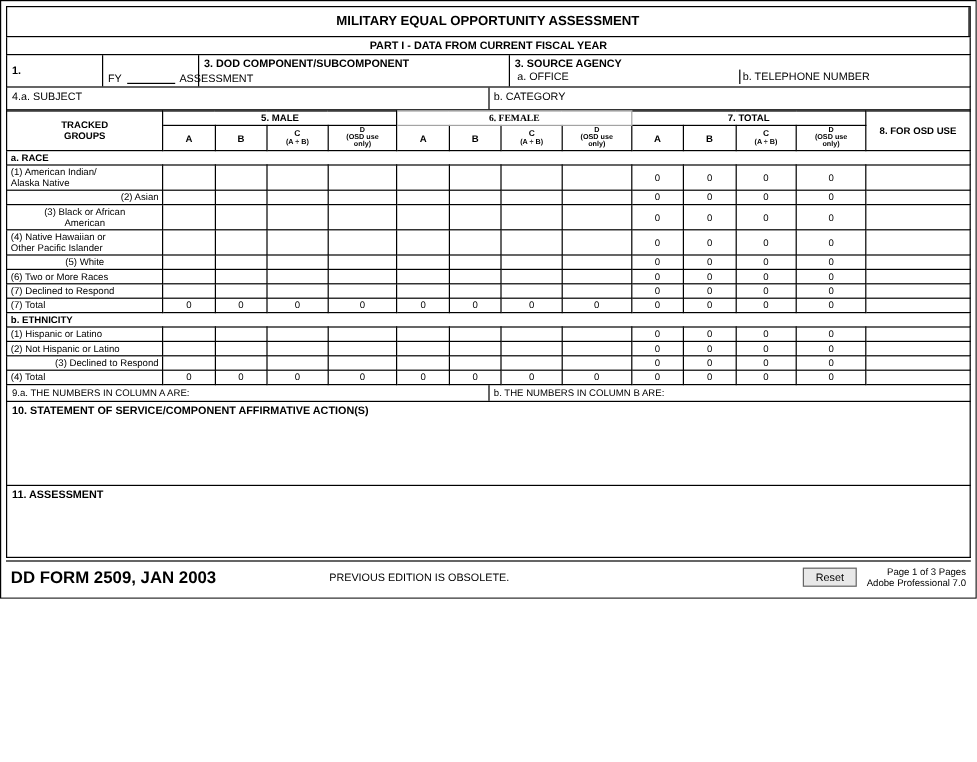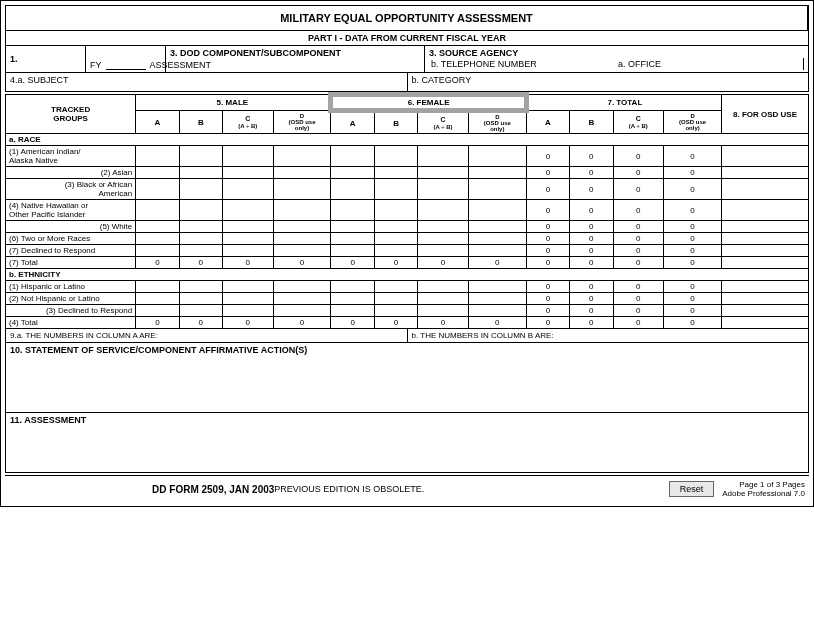--- a/index.html
+++ b/index.html
@@ -31,21 +31,21 @@
     
     
     .notes-row { display: flex; border: 1px solid #000; border-top: none; }
     .notes-a { flex: 1; border-right: 1px solid #000; padding: 2px 4px; font-size: 8px; }
     .notes-b { flex: 1; padding: 2px 4px; font-size: 8px; }
     
     .statement-row { border: 1px solid #000; border-top: none; padding: 2px 4px; min-height: 70px; }
     .assessment-row { border: 1px solid #000; border-top: none; padding: 2px 4px; min-height: 60px; }
     
     .footer { display: flex; align-items: center; padding: 4px; border-top: 1px solid #000; margin-top: 2px; }
-    .footer-left { font-weight: bold; font-size: 10px; flex: 1; text-align: right; }
+    .footer-left { font-weight: bold; font-size: 14px; flex: 1; }
     .footer-center { flex: 1; font-size: 9px; }
     .footer-right { font-size: 8px; text-align: right; flex: 1; display: flex; align-items: center; justify-content: flex-end; gap: 8px; }
     
     .reset-btn { border: 1px solid #666; padding: 2px 10px; font-size: 9px; cursor: pointer; background: #e8e8e8; }
     
     .tracked-groups-cell { font-weight: bold; font-size: 8px; text-align: center; vertical-align: middle; }
     
     table { border-collapse: collapse; }
   </style>
 </head>
@@ -71,45 +71,45 @@
       <span>FY</span>
       <span style="border-bottom:1px solid #000; min-width:40px; display:inline-block;"></span>
       <span>ASSESSMENT</span>
     </div>
     <div class="cell-2" style="border-right:1px solid #000;">
       <span style="font-weight:bold;">3.  DOD COMPONENT/SUBCOMPONENT</span>
     </div>
     <div style="flex:3; padding:2px 4px; display:flex; flex-direction:column;">
       <span style="font-weight:bold;">3.  SOURCE AGENCY</span>
       <div style="display:flex; flex:1;">
+        <div style="flex:1; border-right:1px solid #000; padding:1px 2px;">
+          <span>a.  OFFICE</span>
+        </div>
         <div style="flex:1; padding:1px 2px;">
           <span>b.  TELEPHONE NUMBER</span>
-        </div>
-        <div style="flex:1; border-right:1px solid #000; padding:1px 2px;">
-          <span>a.  OFFICE</span>
         </div>
       </div>
     </div>
   </div>
 
   <div class="row3">
     <div class="cell-4a">
       <span>4.a. SUBJECT</span>
     </div>
     <div class="cell-4b">
       <span>b.  CATEGORY</span>
     </div>
   </div>
 
   <table class="main-table" style="width:100%;">
     <thead>
       <tr>
         <th rowspan="2" class="tracked-groups-cell" style="width:90px; border:1px solid #000;">TRACKED<br>GROUPS</th>
         <th colspan="4" class="col-header" style="border:1px solid #000;">5.  MALE</th>
-        <th colspan="4" class="col-header" style="border:5px solid #a3a3a3;">6.  FEMALE</th>
+        <th colspan="4" class="col-header" style="border:1px solid #a3a3a3;font-family:Liberation Serif, serif;">6.  FEMALE</th>
         <th colspan="4" class="col-header" style="border:1px solid #000;">7.  TOTAL</th>
         <th rowspan="2" class="col-header" style="border:1px solid #000; width:60px;">8.  FOR OSD USE</th>
       </tr>
       <tr>
 
         <th style="border:1px solid #000; width:30px;">A</th>
         <th style="border:1px solid #000; width:30px;">B</th>
         <th style="border:1px solid #000; width:35px; font-size:7px;">C<br><span style="font-size:6px;">(A ÷ B)</span></th>
         <th style="border:1px solid #000; width:40px; font-size:6px;">D<br><span style="font-size:6px;">(OSD use<br>only)</span></th>
 
@@ -154,21 +154,21 @@
           <td style="text-align: center;"></td>
           <td style="text-align: center;"></td>
           <td style="text-align: center;"></td>
           <td style="text-align: center;">0</td>
           <td style="text-align: center;">0</td>
           <td style="text-align: center;">0</td>
           <td style="text-align: center;">0</td>
           <td></td>
         </tr>
         <tr>
-          <td style="text-align: right; padding: 1px 3px; font-size: 8px;">(3) Black or African<br>American</td>
+          <td style="text-align: center; padding: 1px 3px; font-size: 8px;">(3) Black or African<br>American</td>
           <td style="text-align: center;"></td>
           <td style="text-align: center;"></td>
           <td style="text-align: center;"></td>
           <td style="text-align: center;"></td>
           <td style="text-align: center;"></td>
           <td style="text-align: center;"></td>
           <td style="text-align: center;"></td>
           <td style="text-align: center;"></td>
           <td style="text-align: center;">0</td>
           <td style="text-align: center;">0</td>
@@ -186,21 +186,21 @@
           <td style="text-align: center;"></td>
           <td style="text-align: center;"></td>
           <td style="text-align: center;"></td>
           <td style="text-align: center;">0</td>
           <td style="text-align: center;">0</td>
           <td style="text-align: center;">0</td>
           <td style="text-align: center;">0</td>
           <td></td>
         </tr>
         <tr>
-          <td style="text-align: right; padding: 1px 3px; font-size: 8px;">(5) White</td>
+          <td style="text-align: center; padding: 1px 3px; font-size: 8px;">(5) White</td>
           <td style="text-align: center;"></td>
           <td style="text-align: center;"></td>
           <td style="text-align: center;"></td>
           <td style="text-align: center;"></td>
           <td style="text-align: center;"></td>
           <td style="text-align: center;"></td>
           <td style="text-align: center;"></td>
           <td style="text-align: center;"></td>
           <td style="text-align: center;">0</td>
           <td style="text-align: center;">0</td>

